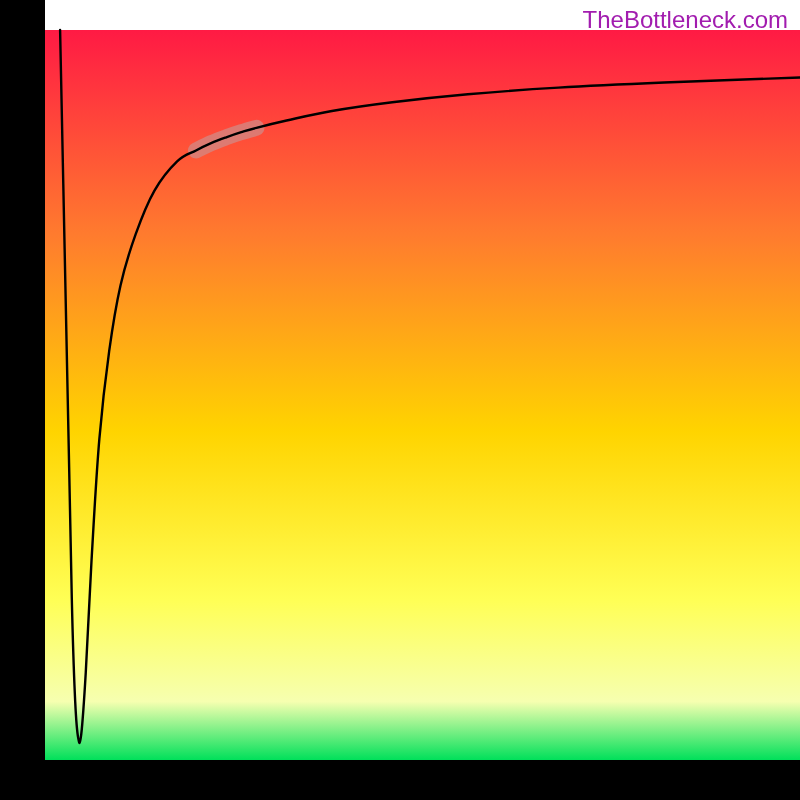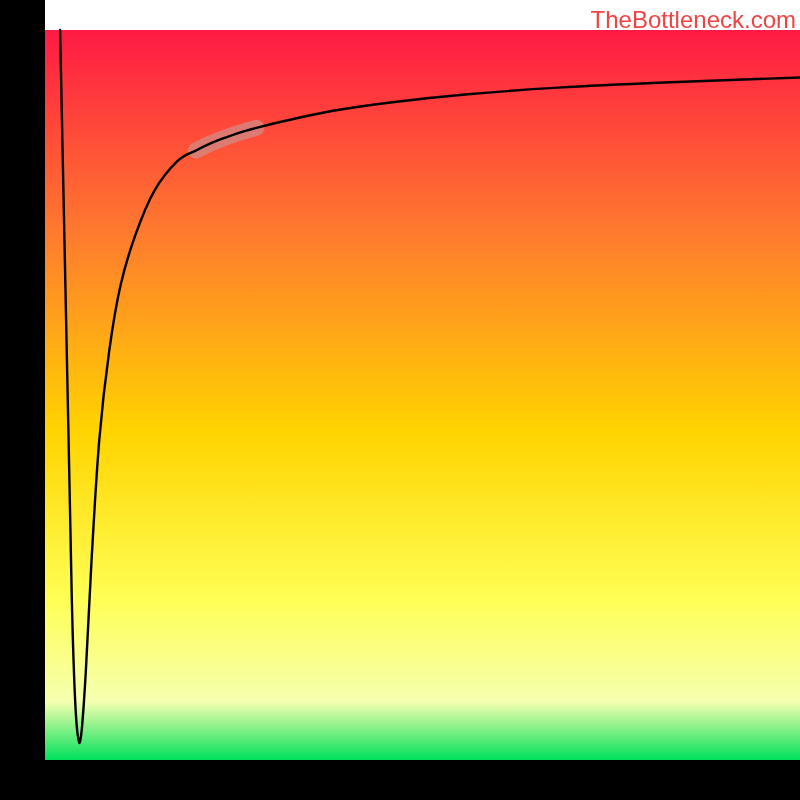--- a/index.html
+++ b/index.html
@@ -17,24 +17,24 @@
     height: 800px;
   }
   svg.chart {
     position: absolute;
     top: 0;
     left: 0;
   }
   .watermark {
     position: absolute;
     top: 6px;
-    right: 4px;
+    right: 12px;
     font-size: 24px;
     font-weight: 400;
-    color: #ef4444;
+    color: #a21caf;
     letter-spacing: 0px;
     user-select: none;
   }
 </style>
 </head>
 <body>
 
 <div class="stage">
 
   <svg class="chart" width="800" height="800" viewBox="0 0 800 800">

